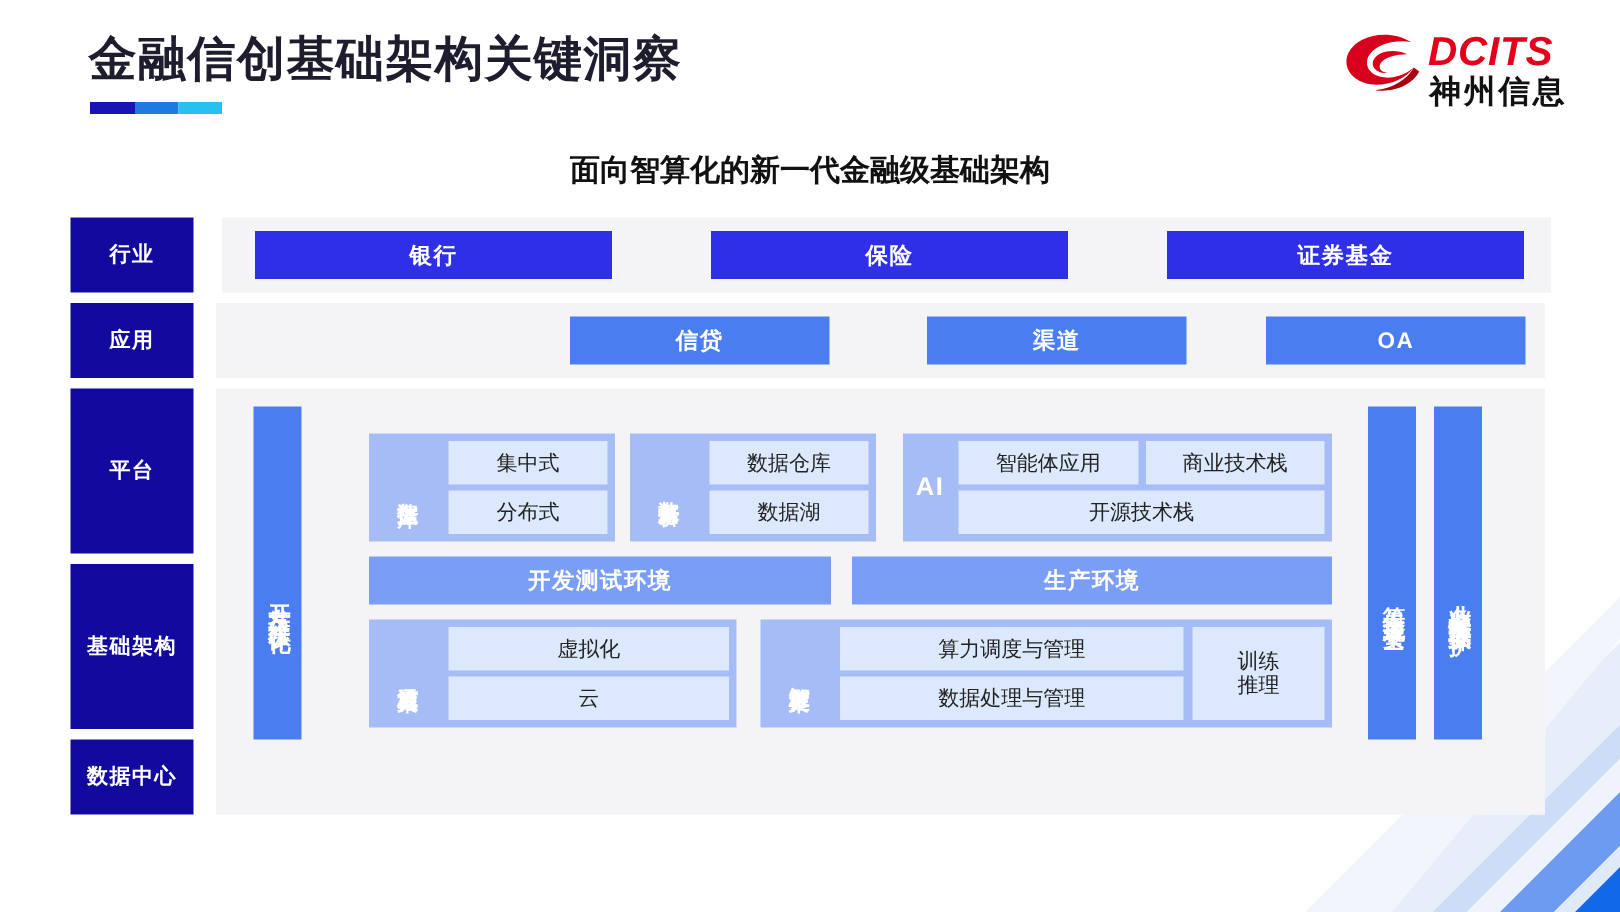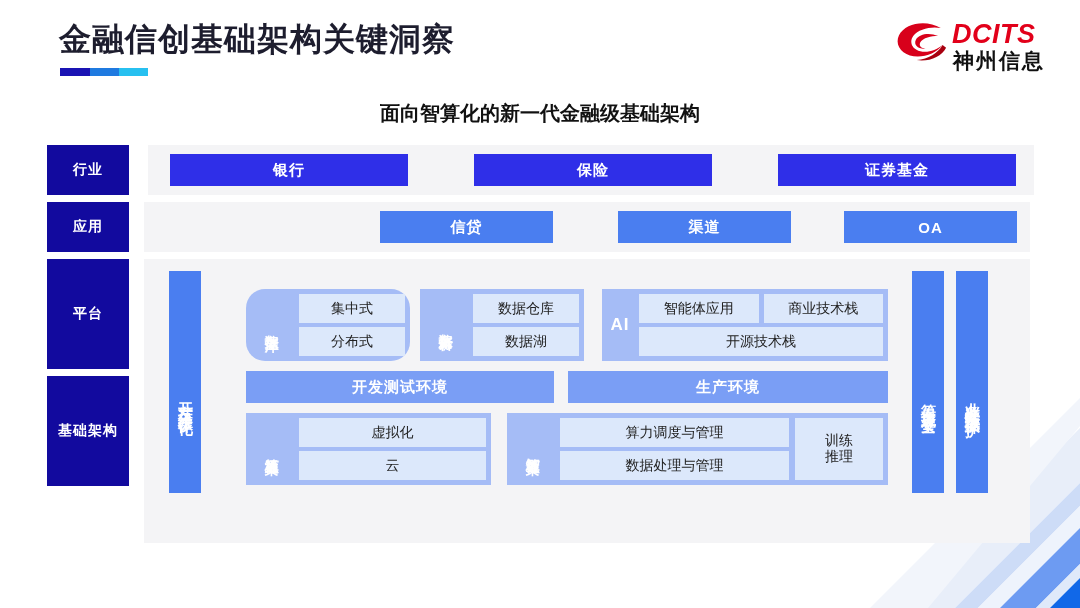--- a/index.html
+++ b/index.html
@@ -128,41 +128,42 @@
 </div>
 
 <div id="subtitle">面向智算化的新一代金融级基础架构</div>
 
 <div id="diagram">
 
   <div class="sidelabel" style="top:5px;height:50px;">行业</div>
   <div class="sidelabel" style="top:62px;height:50px;">应用</div>
   <div class="sidelabel" style="top:119px;height:110px;">平台</div>
   <div class="sidelabel" style="top:236px;height:110px;">基础架构</div>
+  <div class="sidelabel" style="top:353px;height:50px;">数据中心</div>
 
   <div class="panel" style="left:148px;top:5px;width:886px;height:50px;">
     <div class="chip ind" style="left:22px;top:9px;width:238px;height:32px;">银行</div>
     <div class="chip ind" style="left:326px;top:9px;width:238px;height:32px;">保险</div>
     <div class="chip ind" style="left:630px;top:9px;width:238px;height:32px;">证券基金</div>
   </div>
 
   <div class="panel" style="left:144px;top:62px;width:886px;height:50px;">
     <div class="chip app" style="left:236px;top:9px;width:173px;height:32px;">信贷</div>
     <div class="chip app" style="left:474px;top:9px;width:173px;height:32px;">渠道</div>
     <div class="chip app" style="left:700px;top:9px;width:173px;height:32px;">OA</div>
   </div>
 
   <div class="panel" style="left:144px;top:119px;width:886px;height:284px;">
 
     <div class="vbar" style="left:25px;top:12px;width:32px;height:260px;">开发运维一体化</div>
 
     <div class="vbar" style="left:768px;top:12px;width:32px;height:260px;">等保合规安全</div>
     <div class="vbar" style="left:812px;top:12px;width:32px;height:260px;letter-spacing:2px;">业务连续性及数据保护</div>
 
-    <div class="group" style="left:102px;top:30px;width:164px;height:72px;border-radius:19px;">
+    <div class="group" style="left:102px;top:30px;width:164px;height:72px;">
       <div class="gl two">
         <span>数据</span>
         <span>库</span>
       </div>
       <div class="gcol">
         <div class="subchip">集中式</div>
         <div class="subchip">分布式</div>
       </div>
     </div>
 

